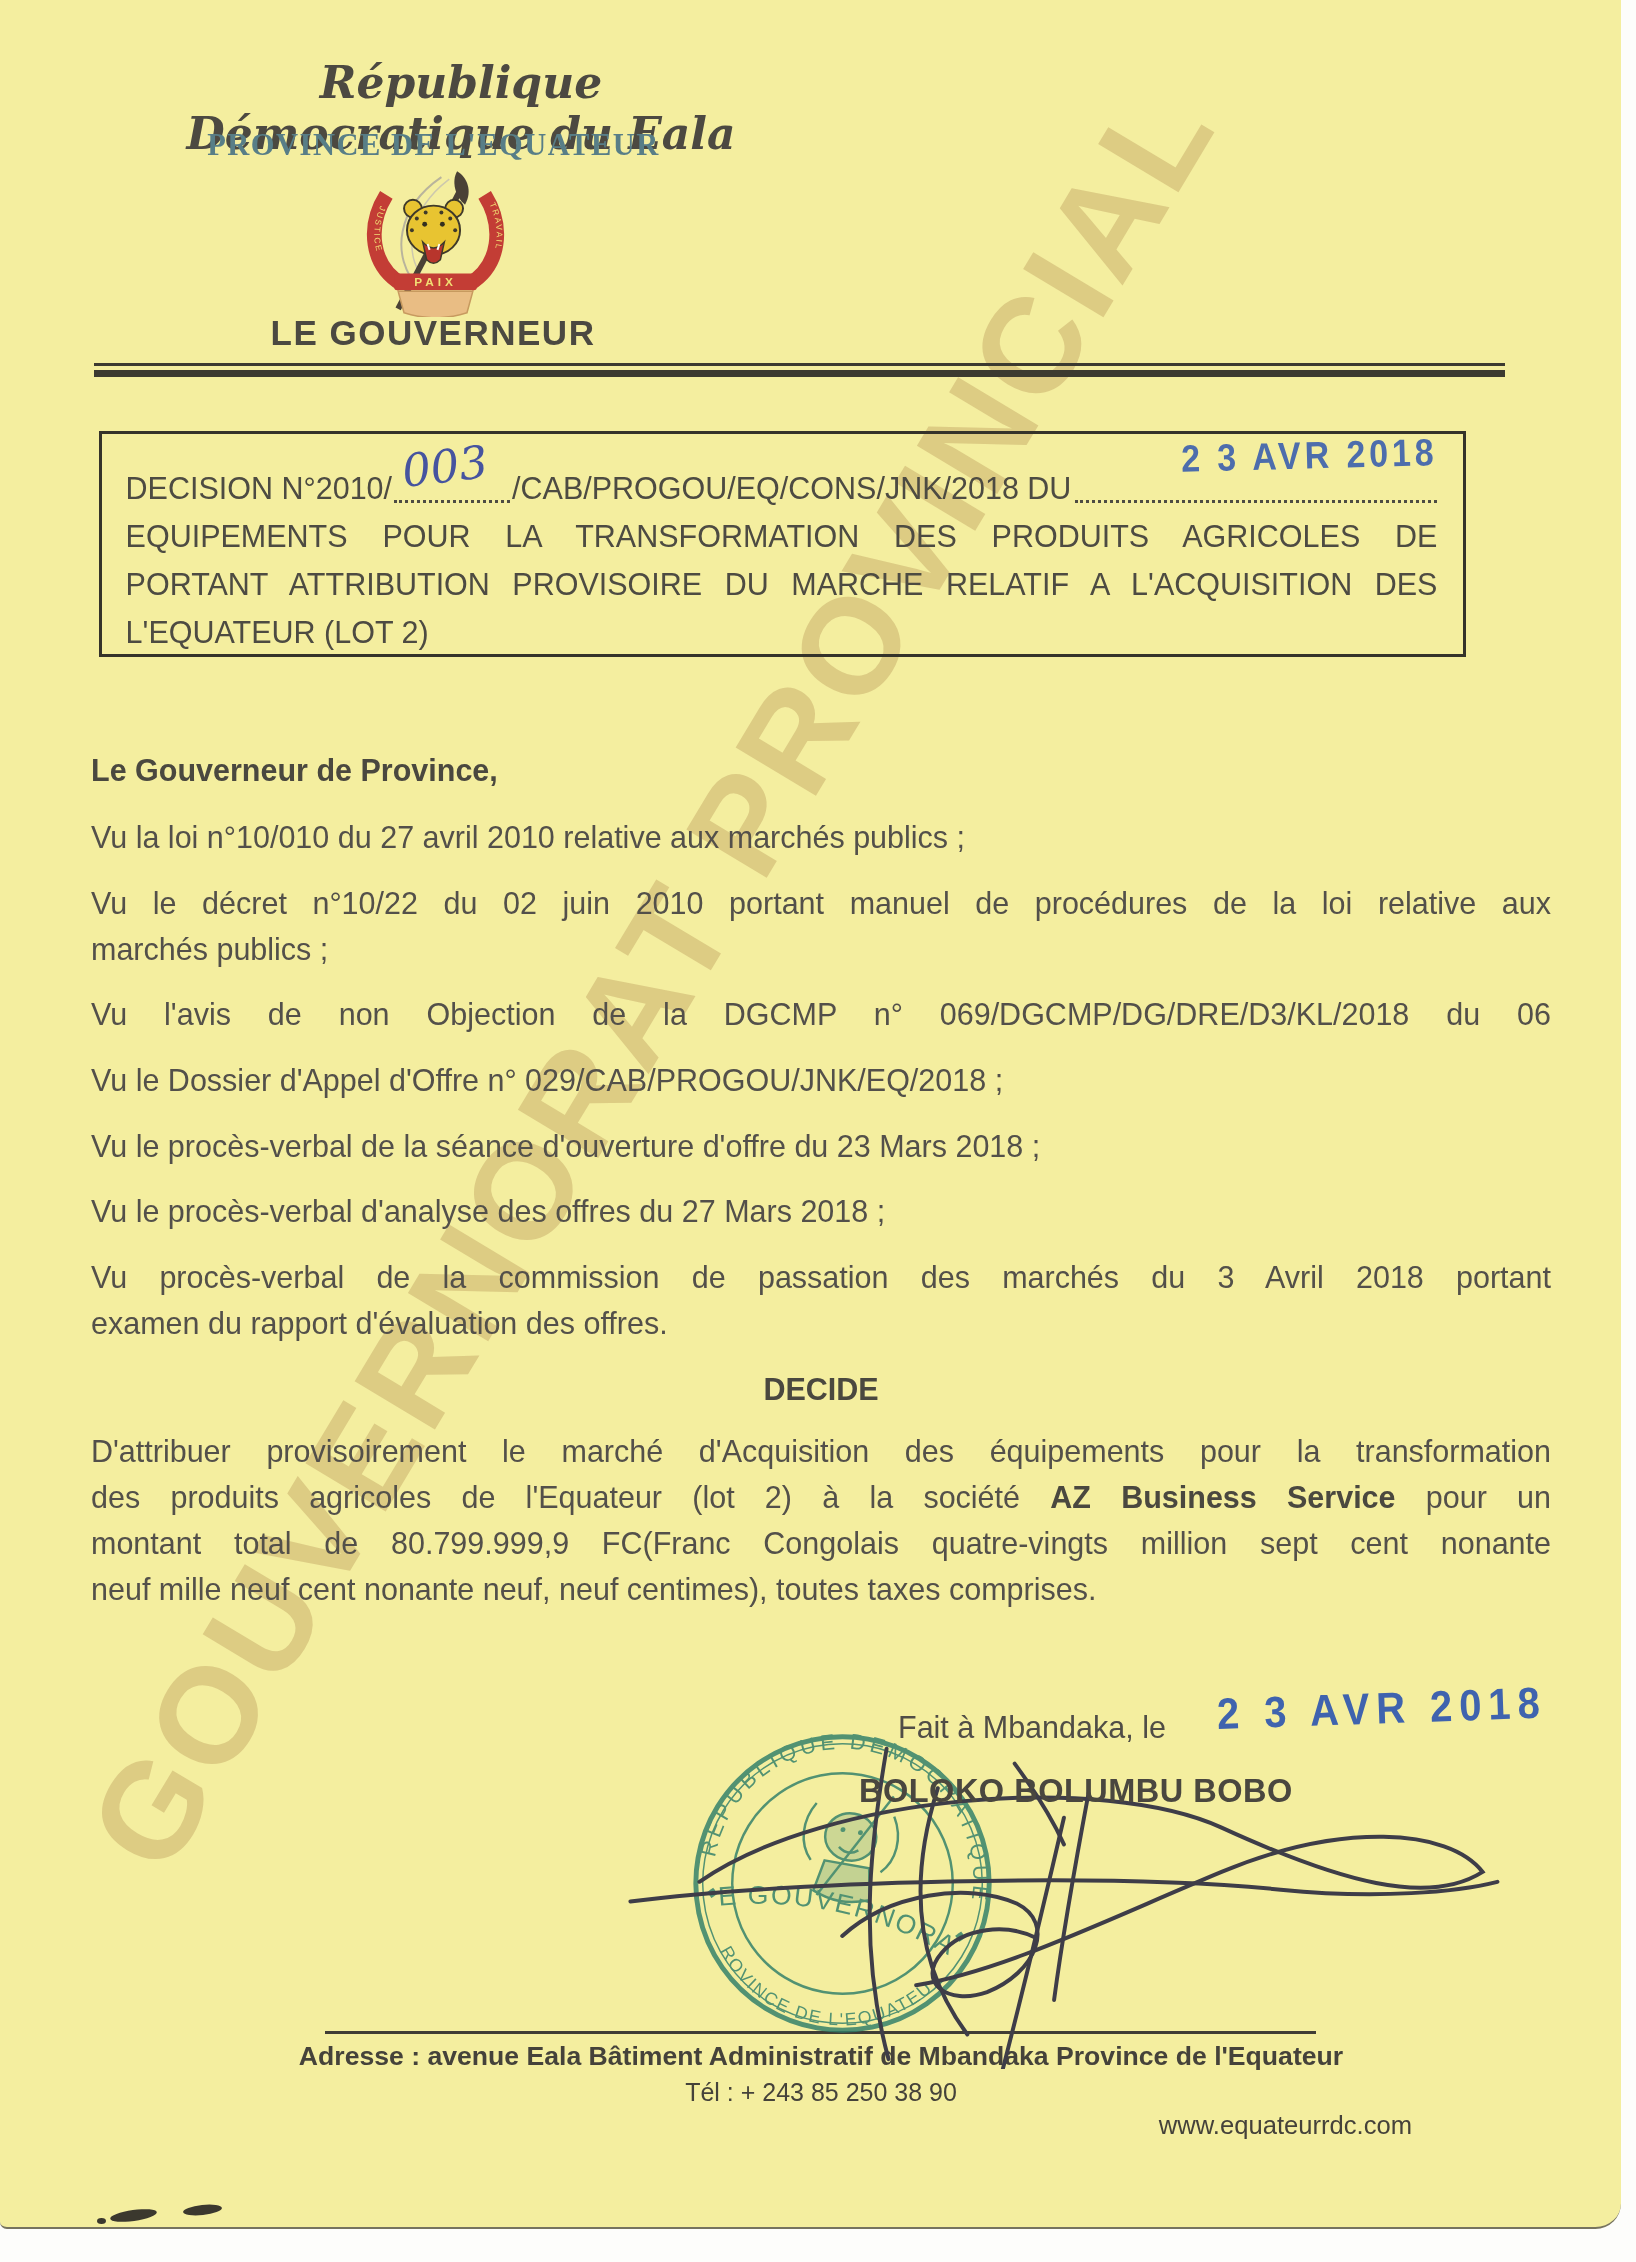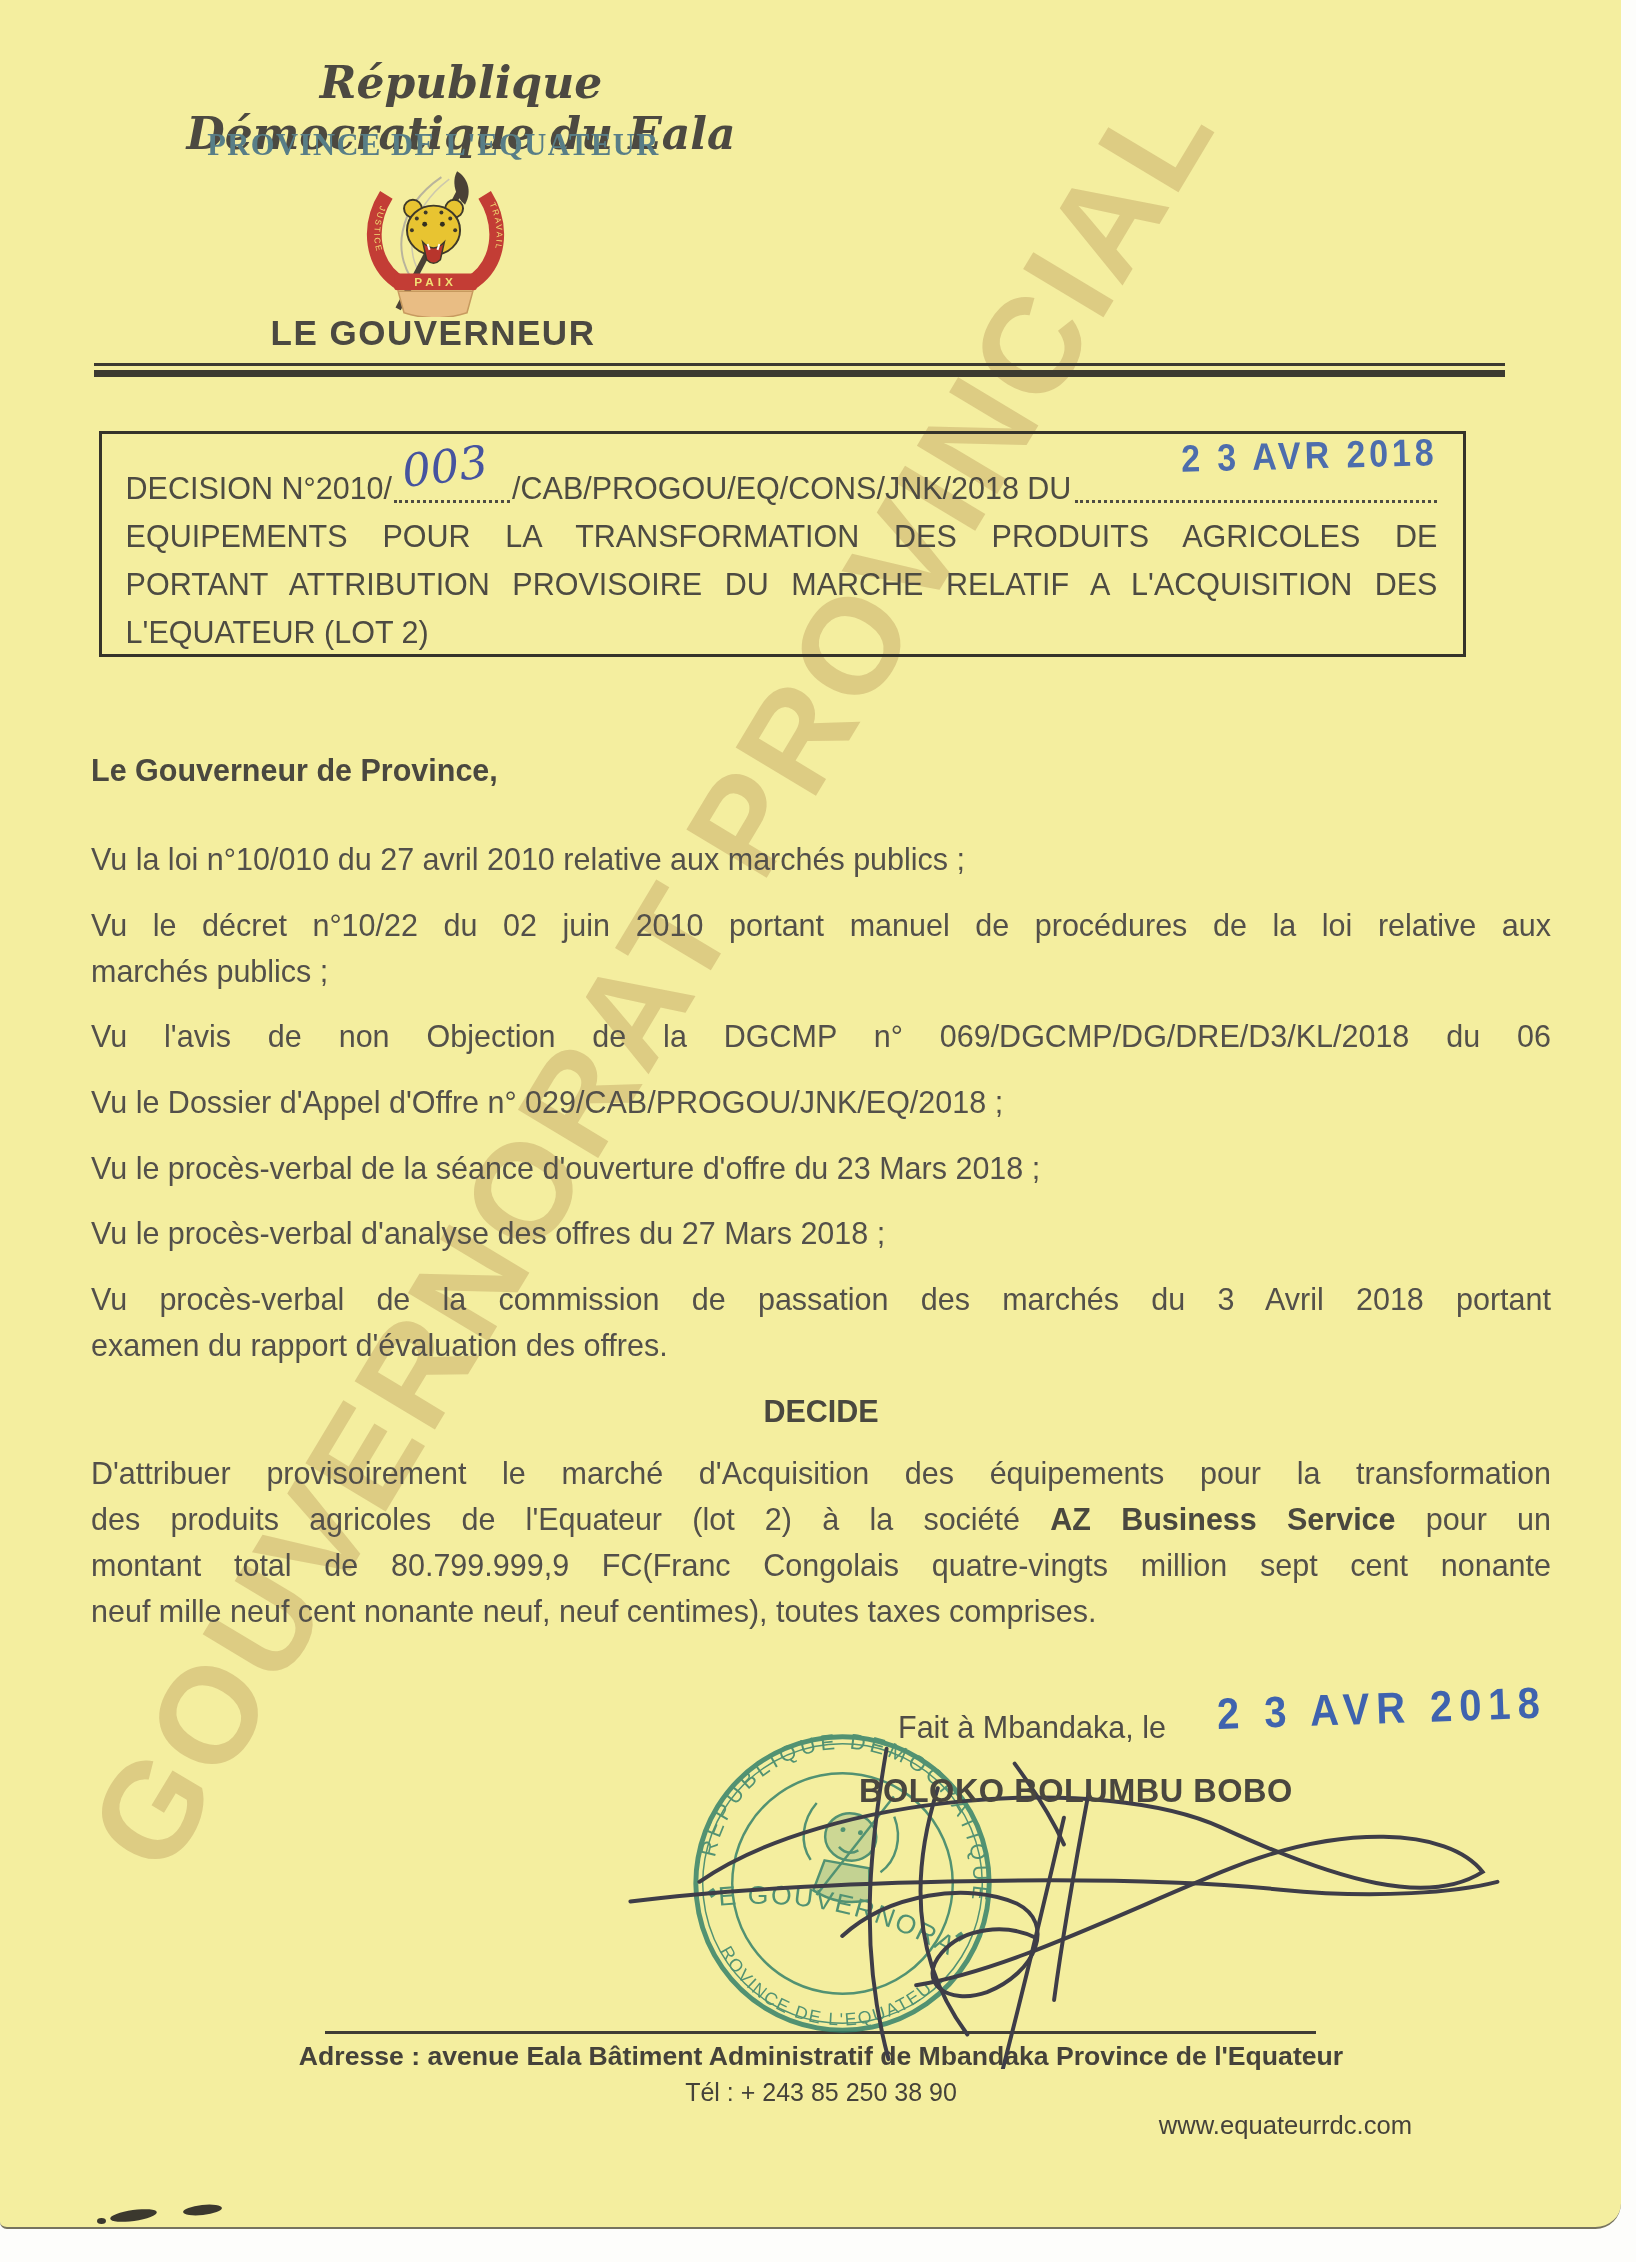--- a/index.html
+++ b/index.html
@@ -36,21 +36,21 @@
         align-self:flex-end;margin:0 0 8.9px 3.9px;}
   .handnum{position:absolute;left:7.9px;top:-57px;font-family:"DejaVu Serif",serif;
         font-style:italic;font-size:45px;color:#46549f;transform:rotate(-7deg);}
   .stampdate1{position:absolute;right:0px;top:-33px;font-weight:bold;font-size:34px;
         letter-spacing:3.9px;color:#3f63ae;transform:rotate(-1.5deg) scaleY(1.12);opacity:.92;
         white-space:nowrap;}
   .jline{text-align:justify;text-align-last:justify;}
   
   .content{position:absolute;left:91px;top:747px;width:1460px;font-size:30.5px;
         line-height:46px;color:#53504a;z-index:2;}
-  .salutation{font-weight:bold;color:#4a483f;margin-bottom:43px;}
+  .salutation{font-weight:bold;color:#4a483f;margin-bottom:21px;}
   .para{margin-bottom:19.7px;}
   .decide{font-weight:bold;color:#4a483f;text-align:center;margin:2px 0 15.8px 0;}
   .bold-inline{font-weight:bold;color:#4a483f;}
   
   .fait-line{position:absolute;left:898px;top:1710px;font-size:30.5px;color:#504d46;z-index:5;white-space:nowrap;text-align:center;}
   .stampdate2{position:absolute;left:1217px;top:1686px;font-weight:bold;font-size:40px;
         letter-spacing:6.9px;color:#3f63ae;transform:rotate(-2deg) scaleY(1.1);z-index:5;white-space:nowrap;}
   .signatory{position:absolute;left:859px;top:1773px;font-weight:bold;font-size:32.5px;
         letter-spacing:0.5px;color:#4a473f;z-index:5;white-space:nowrap;}
   .stamp-svg{position:absolute;left:685px;top:1726px;z-index:3;}

